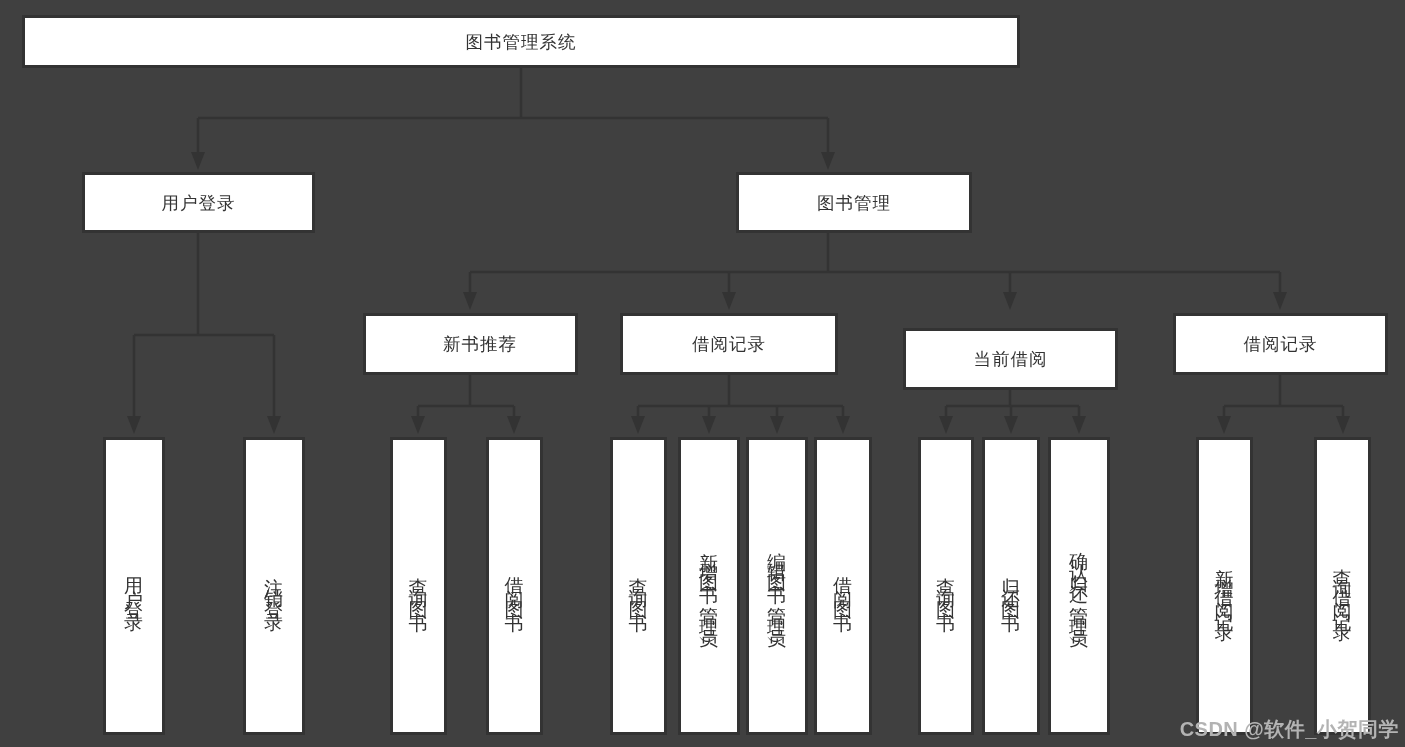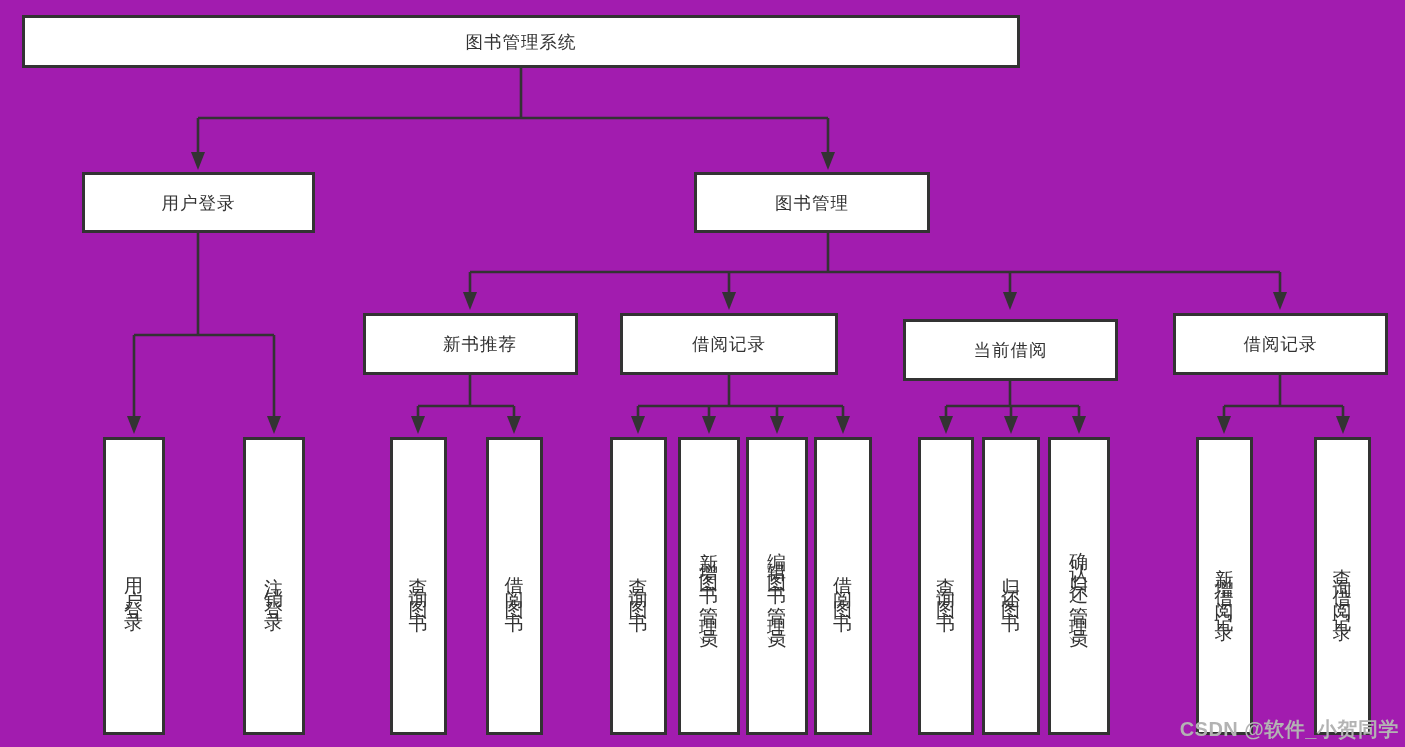--- a/index.html
+++ b/index.html
@@ -1,19 +1,19 @@
 <!DOCTYPE html>
 <html><head>
 <meta charset="utf-8">
 <style>
   html,body{margin:0;padding:0;background:#fff;}
   #canvas{
     position:relative;
     width:1405px;height:747px;
-    background:#a21caf;
+    background:#404040;
     font-family:"Liberation Sans","DejaVu Sans",sans-serif;
     overflow:hidden;
   }
   #wires{position:absolute;left:0;top:0;z-index:1;}
   .box{
     position:absolute;
     box-sizing:border-box;
     border:3px solid #333333;
     background:#ffffff;
     display:flex;align-items:center;justify-content:center;
@@ -114,25 +114,25 @@
       <polygon points="1072,416 1086,416 1079,434"></polygon>
 
       <polygon points="1217,416 1231,416 1224,434"></polygon>
       <polygon points="1336,416 1350,416 1343,434"></polygon>
     </g>
   </svg>
 
   <div class="box h-box" style="left:22px;top:15px;width:998px;height:53px;">图书管理系统</div>
 
   <div class="box h-box" style="left:82px;top:172px;width:233px;height:61px;">用户登录</div>
-  <div class="box h-box" style="left:694px;top:172px;width:236px;height:61px;">图书管理</div>
+  <div class="box h-box" style="left:736px;top:172px;width:236px;height:61px;">图书管理</div>
 
   <div class="box h-box" style="left:363px;top:313px;width:215px;height:62px;padding-left:19px;">新书推荐</div>
   <div class="box h-box" style="left:620px;top:313px;width:218px;height:62px;">借阅记录</div>
-  <div class="box h-box" style="left:903px;top:319px;width:215px;height:62px;">当前借阅</div>
+  <div class="box h-box" style="left:903px;top:328px;width:215px;height:62px;">当前借阅</div>
   <div class="box h-box" style="left:1173px;top:313px;width:215px;height:62px;">借阅记录</div>
 
   <div class="box v-box" style="left:103px;top:437px;width:62px;height:298px;">用户登录</div>
   <div class="box v-box" style="left:243px;top:437px;width:62px;height:298px;">注销登录</div>
 
   <div class="box v-box" style="left:390px;top:437px;width:57px;height:298px;">查询图书</div>
   <div class="box v-box" style="left:486px;top:437px;width:57px;height:298px;">借阅图书</div>
 
   <div class="box v-box" style="left:610px;top:437px;width:57px;height:298px;">查询图书</div>
   <div class="box v-box long" style="left:678px;top:437px;width:62px;height:298px;">新增图书（管理员）</div>

